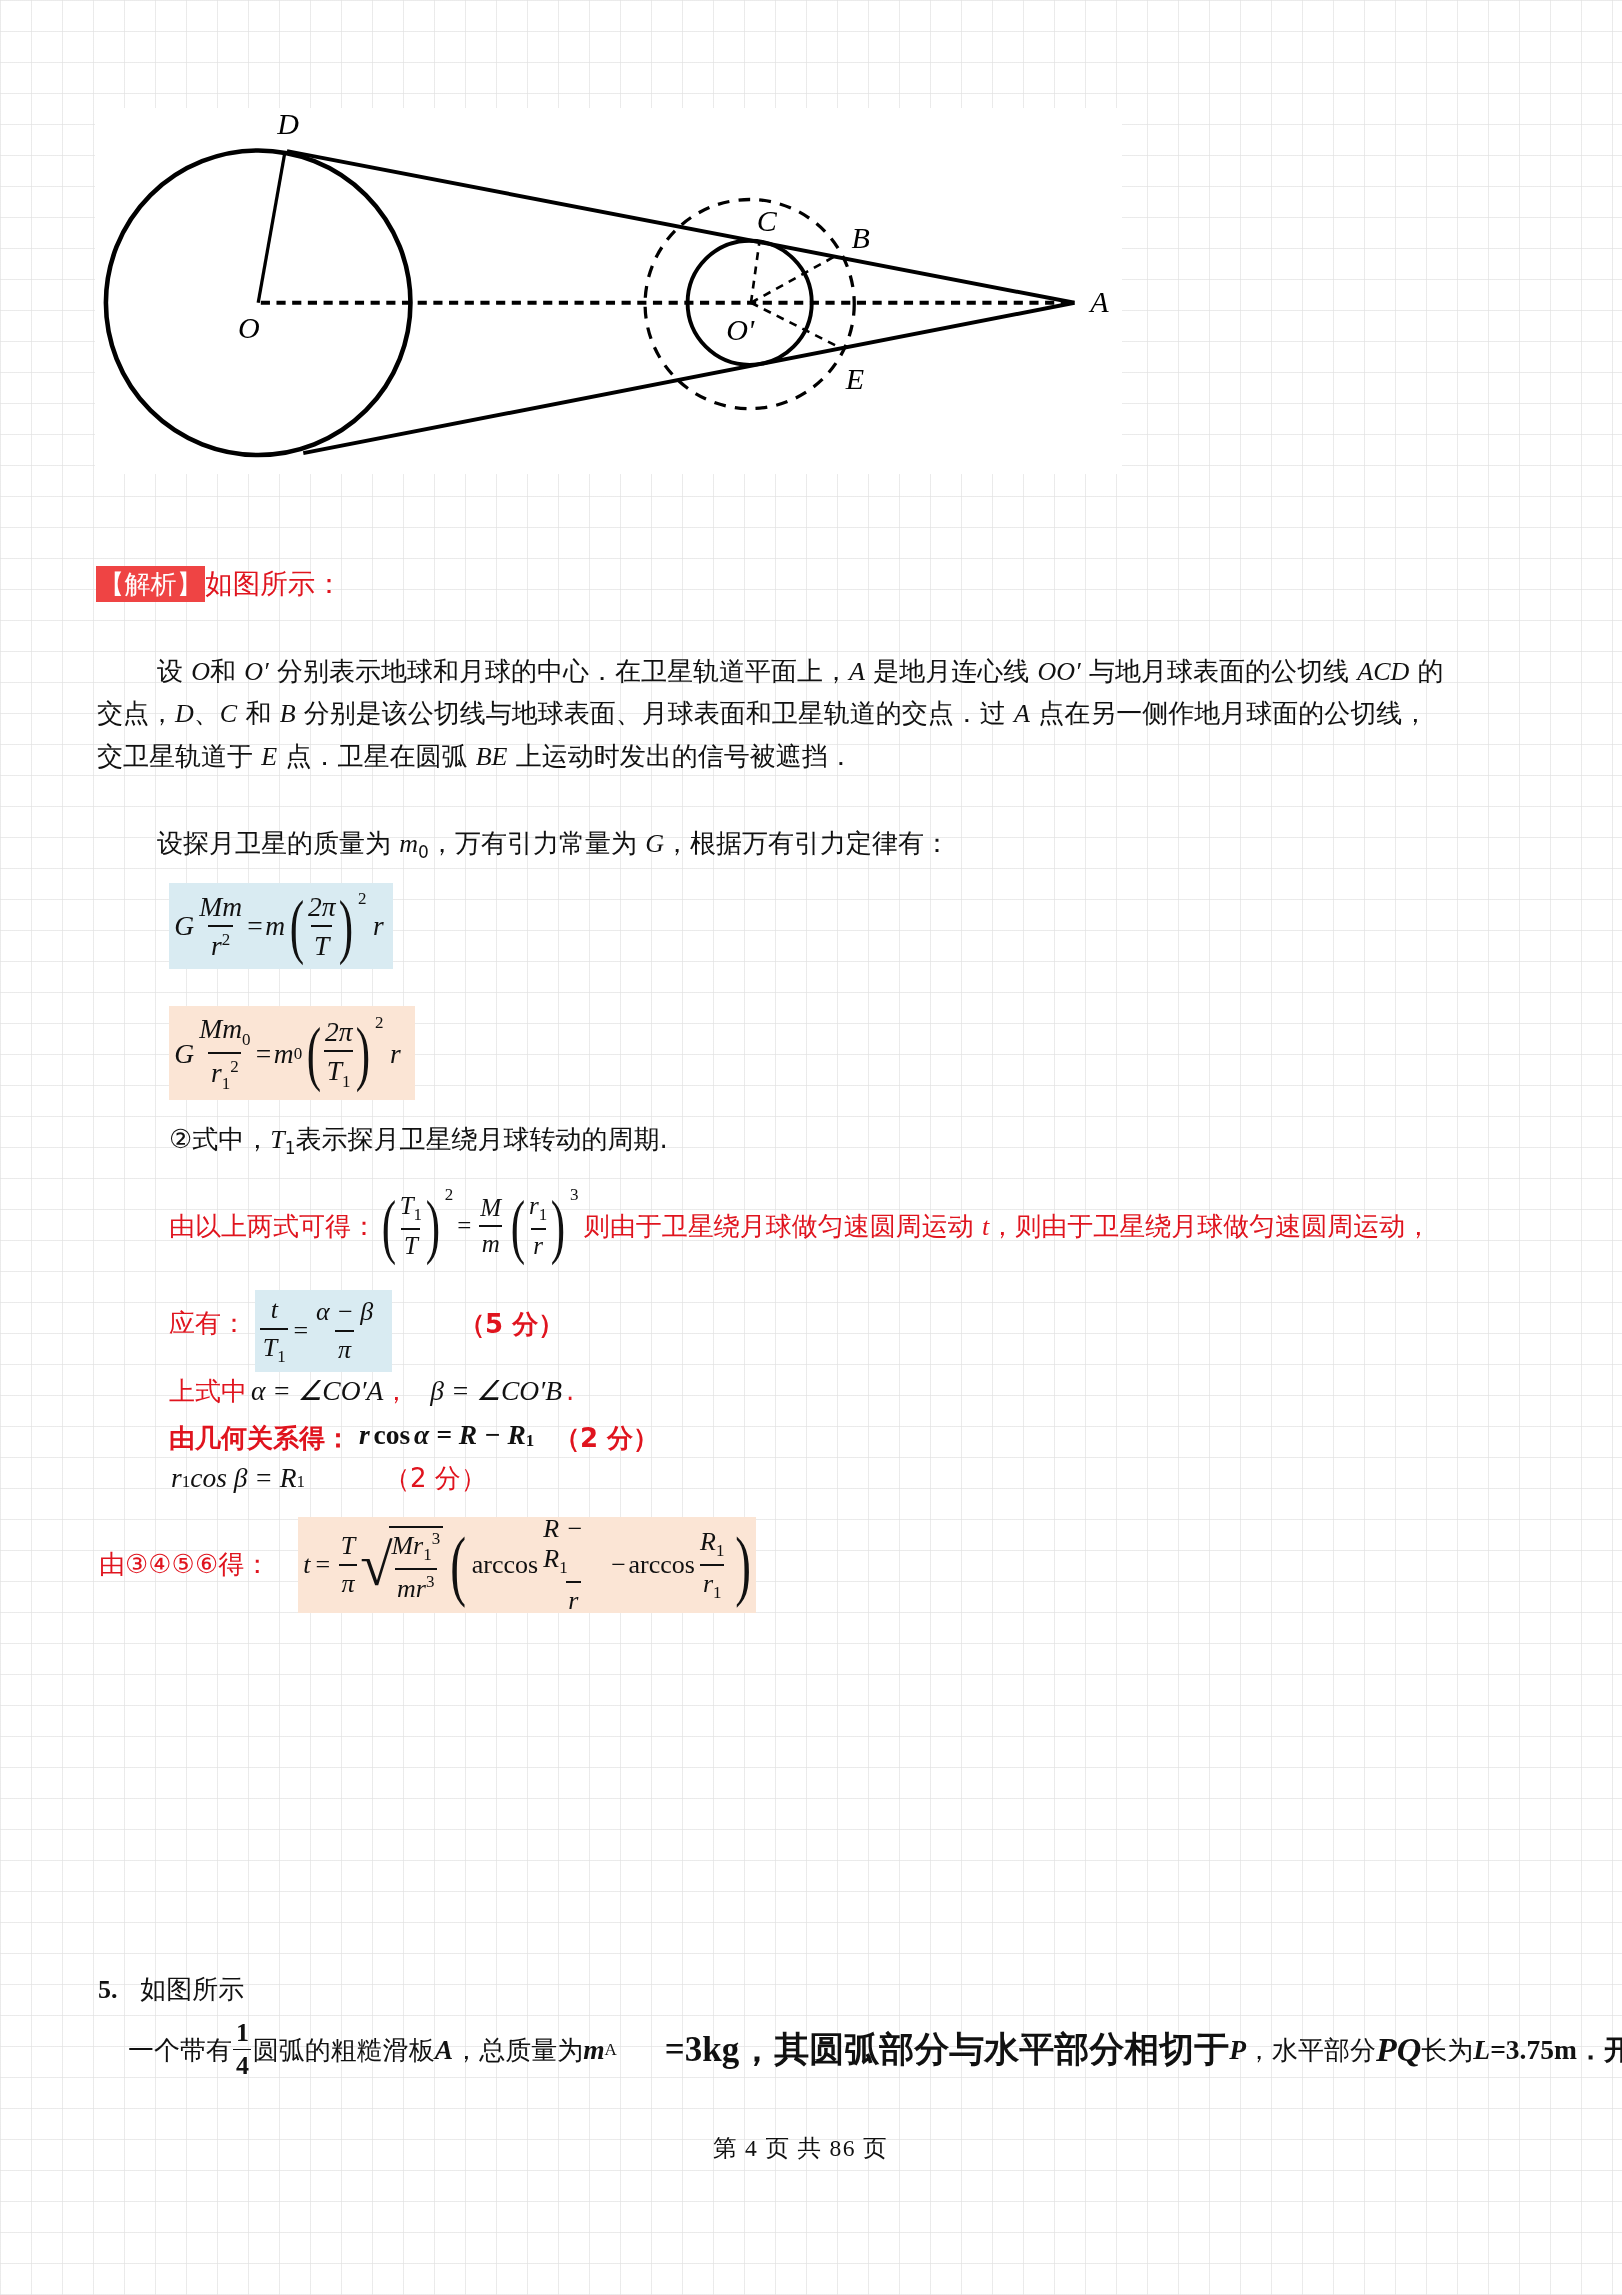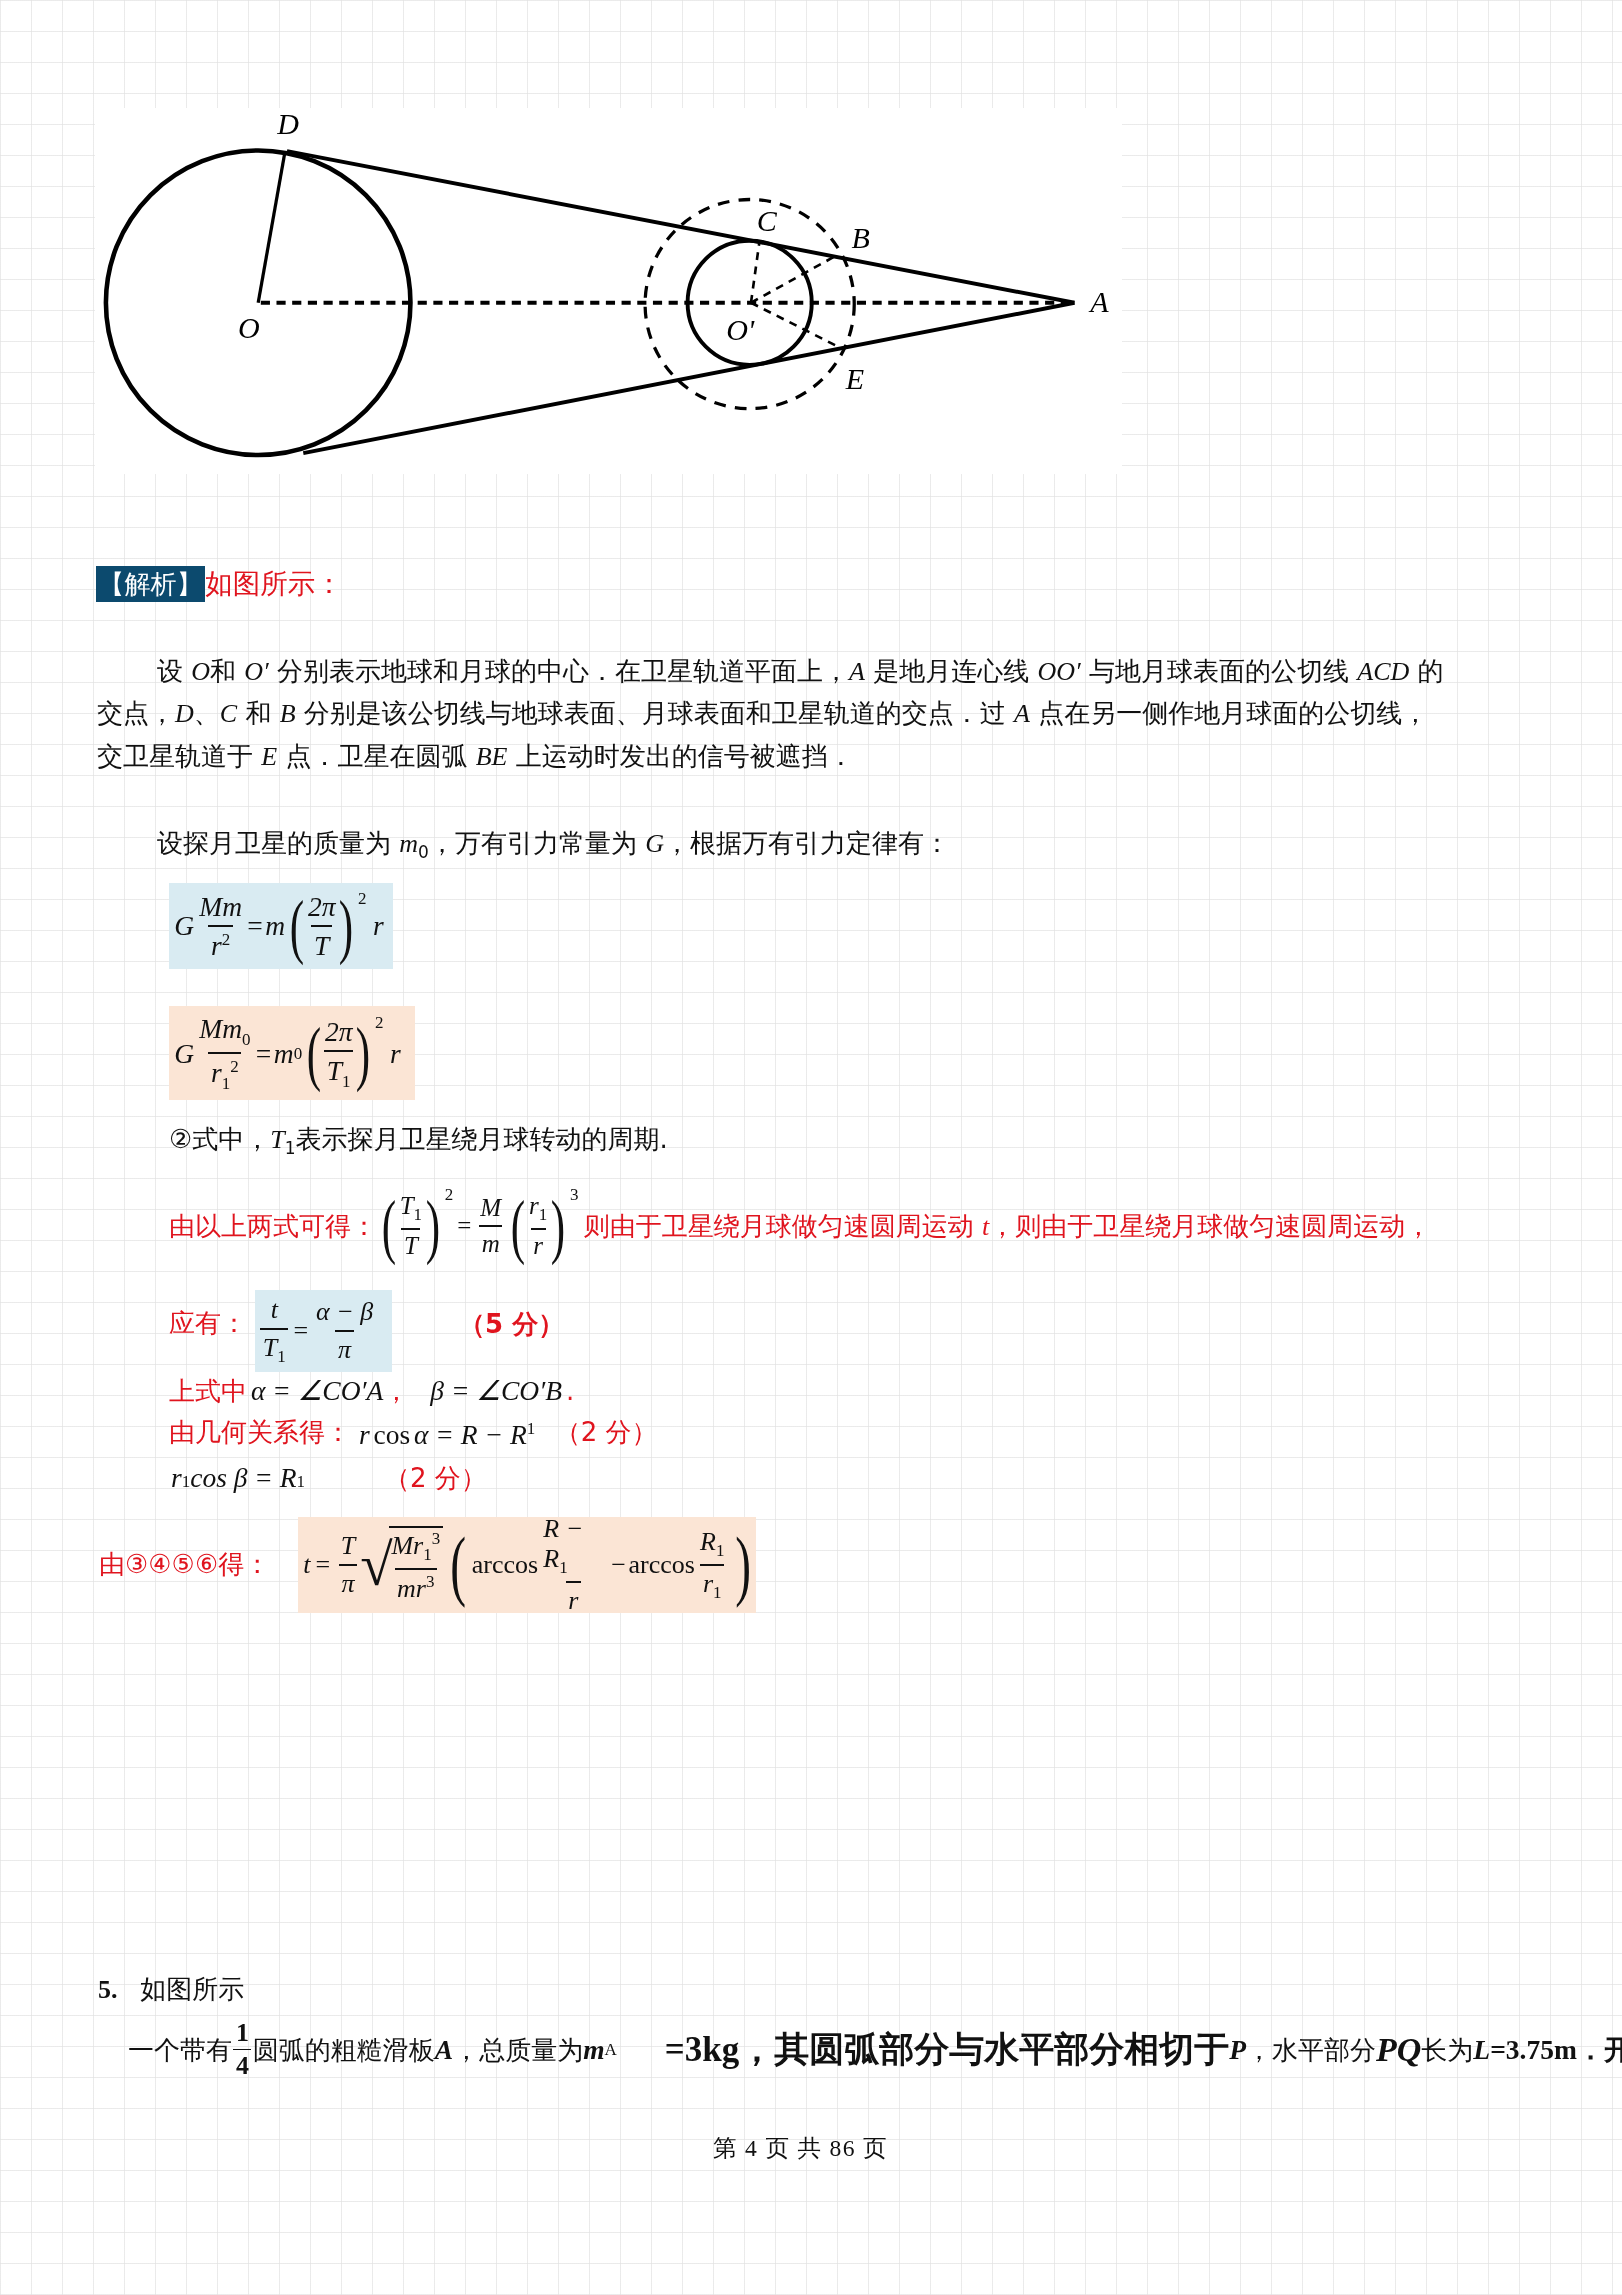--- a/index.html
+++ b/index.html
@@ -22,21 +22,21 @@
   }
   .gridbg { position:absolute; inset:0; background:#fff; }
   .abs { position: absolute; white-space: nowrap; }
   .diagram-box { position: absolute; left: 95px; top: 108px; width: 1027px; height: 366px; background: #fff; }
   .diagram-box svg { position: absolute; left: 0; top: 0; }
   .cn { font-family: "DejaVu Sans", sans-serif; font-size: 26px; line-height: 1; }
   .red { color: #e0141e; }
   .math { font-family: "Liberation Serif", serif; font-style: italic; }
   .mathn { font-family: "Liberation Serif", serif; font-style: normal; }
   .tag {
-    background: #0c4a6e; color: #fff; padding: 2.6px 2.6px; font-size: 26px;
+    background: #ef4444; color: #fff; padding: 2.6px 2.6px; font-size: 26px;
     font-family: "DejaVu Sans", sans-serif;
   }
   .box-blue { position: absolute; background: #d9ebf2; }
   .box-peach { position: absolute; background: #fbe5d5; }
   .frac { display: inline-flex; flex-direction: column; align-items: center; vertical-align: middle; margin: 0 2.6px; }
   .frac .num { padding: 0 2.6px 2.6px 2.6px; }
   .frac .den { border-top: 2px solid #111; padding: 2.6px 2.6px 0 2.6px; }
   .paren { font-family: "Liberation Serif", serif; font-weight: 200; display: inline-block; vertical-align: middle; transform: scaleX(0.6); }
   .sup { font-size: 17px; vertical-align: super; font-style: normal; }
   .sub { font-size: 17px; vertical-align: sub; font-style: normal; }
@@ -187,21 +187,21 @@
 <div class="abs cn red" style="left:459px; top:1311px;font-weight:bold;">（5 分）</div>
 
 <div class="abs" style="left:169px; top:1374px; display:flex; align-items:baseline;">
   <span class="cn red">上式中</span>
   <span class="math" style="font-size:27.5px; margin-left:3.9px;">α = ∠CO′A</span>
   <span class="cn red">，</span>
   <span class="math" style="font-size:27.5px; margin-left:21px;">β = ∠CO′B</span>
   <span class="cn red" style="margin-left:3.9px;">.</span>
 </div>
 
-<div class="abs" style="left:169px; top:1419px; display:flex; align-items:flex-start;">
+<div class="abs" style="left:169px; top:1419px; display:flex; align-items:flex-end;font-weight:bold;">
   <span class="cn red">由几何关系得：</span>
   <span class="math" style="font-size:27.5px; margin-left:7.9px;">r</span>
   <span class="mathn" style="font-size:27.5px; margin-left:3.9px;">cos</span>
   <span class="math" style="font-size:27.5px; margin-left:3.9px;">α = R − R</span>
     <span class="sub mathn">1</span>
   <span class="cn red" style="margin-left:19.6px;">（2 分）</span>
 </div>
 
 <div class="abs" style="left:171px; top:1462px; display:flex; align-items:baseline;">
   <span class="math" style="font-size:27.5px;">r</span>

